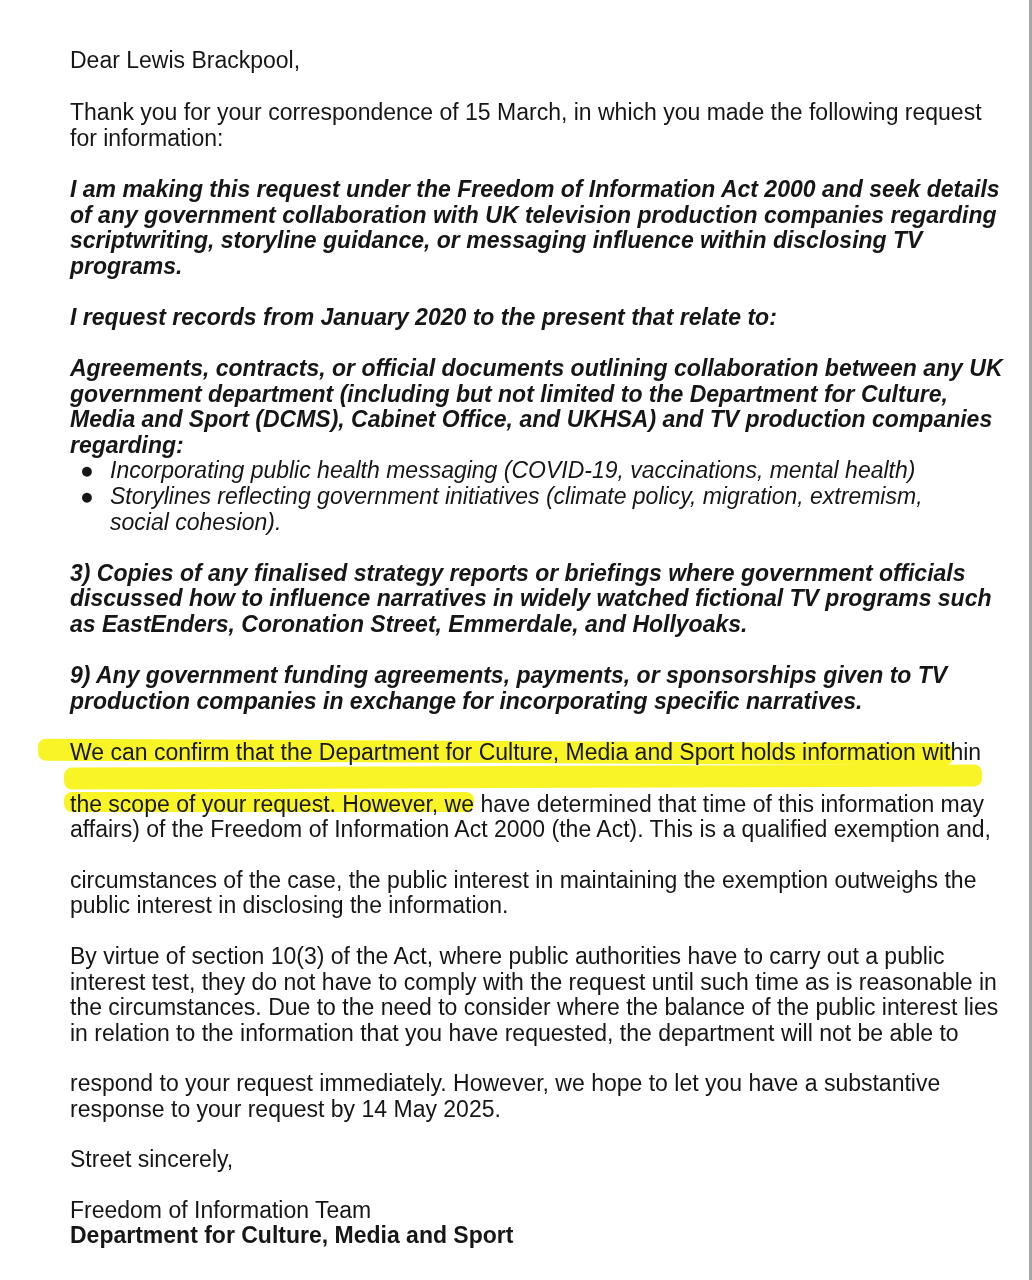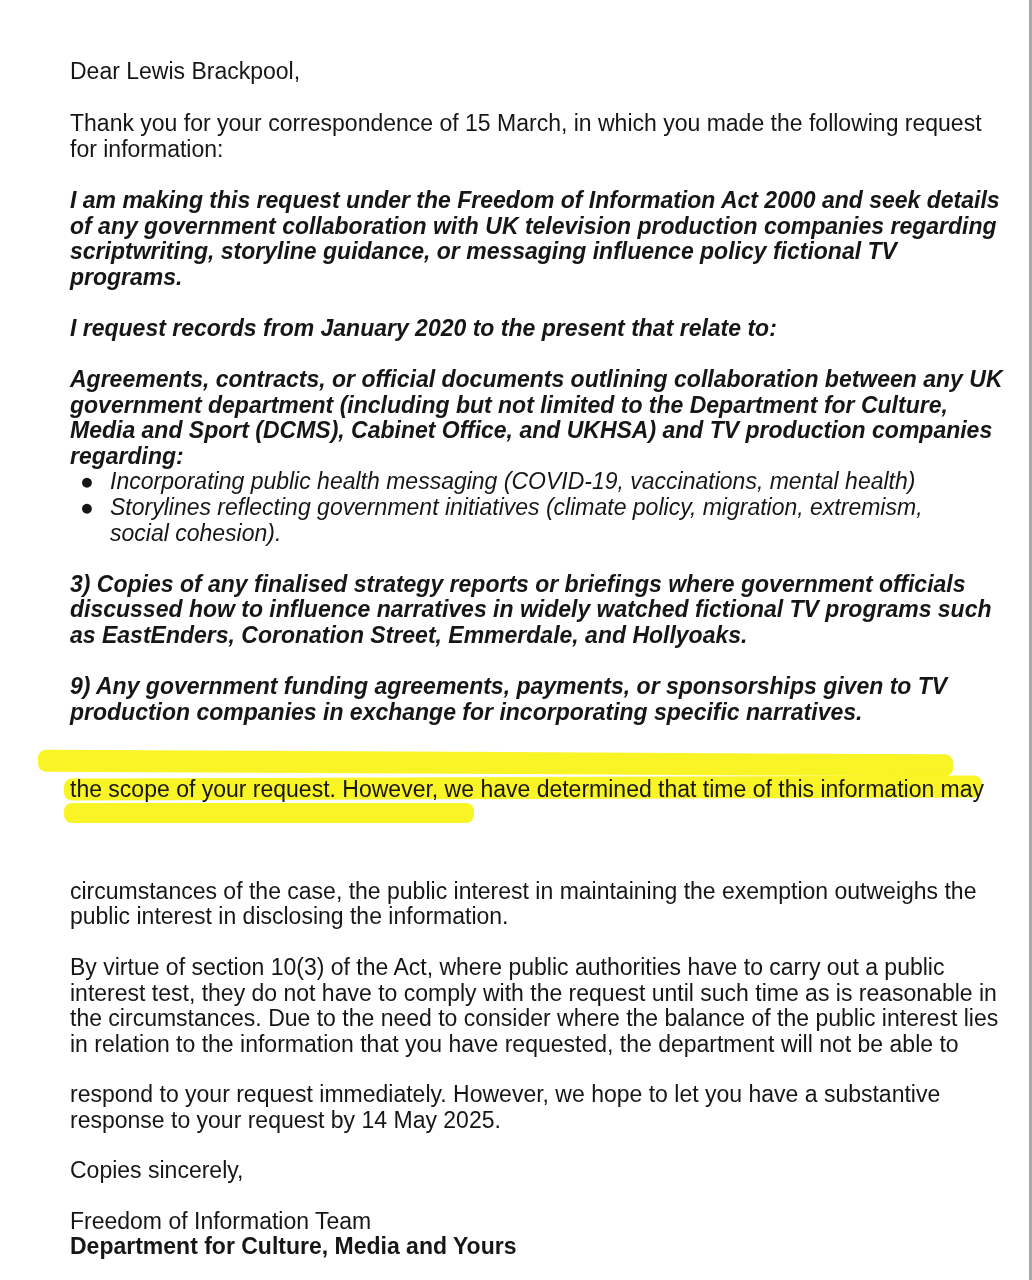--- a/index.html
+++ b/index.html
@@ -2,21 +2,21 @@
 <html><head>
 <meta charset="utf-8">
 <style>
   html, body { margin: 0; padding: 0; }
   body {
     width: 1032px; height: 1280px; background: #ffffff; overflow: hidden;
     font-family: "Liberation Sans", sans-serif; color: #161616;
     position: relative;
   }
   .page-edge { position: absolute; top: 0; right: 0; width: 3px; height: 1280px; background: #a8a8a8; }
-  .doc { position: absolute; left: 70px; top: 15px; width: 910px; font-size: 23px; line-height: 25.6px; }
+  .doc { position: absolute; left: 70px; top: 4px; width: 910px; font-size: 23px; line-height: 25.6px; }
   .p { position: absolute; left: 0; width: 910px; white-space: nowrap; }
   .b { font-weight: bold; }
   .bi { font-weight: bold; font-style: italic; }
   .bullet { position: absolute; left: 10px; }
   .bl { position: absolute; left: 40px; white-space: nowrap; font-weight: normal; font-style: italic; }
   .hl { position: absolute; background: #f8f200; opacity: 0.85; border-radius: 8px; z-index: 0; }
   .txt { position: relative; z-index: 1; }
 </style>
 </head>
 <body>
@@ -28,21 +28,21 @@
   <div class="p" style="top:44px">Dear Lewis Brackpool,</div>
 
   <div>
     <div class="p" style="top:96px">Thank you for your correspondence of 15 March, in which you made the following request</div>
     <div class="p" style="top:122px">for information:</div>
   </div>
 
   <div class="bi">
     <div class="p" style="top:173px">I am making this request under the Freedom of Information Act 2000 and seek details</div>
     <div class="p" style="top:199px">of any government collaboration with UK television production companies regarding</div>
-    <div class="p" style="top:224px">scriptwriting, storyline guidance, or messaging influence policy fictional TV</div>
+    <div class="p" style="top:224px">scriptwriting, storyline guidance, or messaging influence within disclosing TV</div>
     <div class="p" style="top:250px">programs.</div>
   </div>
 
   <div class="bi">
     <div class="p" style="top:301px">I request records from January 2020 to the present that relate to:</div>
   </div>
 
   <div class="bi">
     <div class="p" style="top:352px">Agreements, contracts, or official documents outlining collaboration between any UK</div>
     <div class="p" style="top:378px">government department (including but not limited to the Department for Culture,</div>
@@ -70,36 +70,38 @@
 
   <div class="bi">
     <div class="p" style="top:659px">9) Any government funding agreements, payments, or sponsorships given to TV</div>
     <div class="p" style="top:685px">production companies in exchange for incorporating specific narratives.</div>
   </div>
 
   <div>
     <div class="hl" style="left:-32px; top:737px; width:915px; height:22px; transform:rotate(0.3deg);"></div>
     <div class="hl" style="left:-6px; top:762px; width:918px; height:22px; transform:rotate(-0.2deg);"></div>
     <div class="hl" style="left:-6px; top:788px; width:410px; height:20px;"></div>
+    <div class="p txt" style="top:736px">We can confirm that the Department for Culture, Media and Sport holds information within</div>
     <div class="p txt" style="top:762px">the scope of your request. However, we have determined that time of this information may</div>
+    <div class="p" style="top:813px">affairs) of the Freedom of Information Act 2000 (the Act). This is a qualified exemption and,</div>
     <div class="p" style="top:889px">public interest in disclosing the information.</div>
     <div class="p" style="top:864px">circumstances of the case, the public interest in maintaining the exemption outweighs the</div>
   </div>
 
   <div>
     <div class="p" style="top:940px">By virtue of section 10(3) of the Act, where public authorities have to carry out a public</div>
     <div class="p" style="top:966px">interest test, they do not have to comply with the request until such time as is reasonable in</div>
     <div class="p" style="top:991px">the circumstances. Due to the need to consider where the balance of the public interest lies</div>
     <div class="p" style="top:1017px">in relation to the information that you have requested, the department will not be able to</div>
   </div>
 
   <div>
     <div class="p" style="top:1067px">respond to your request immediately. However, we hope to let you have a substantive</div>
     <div class="p" style="top:1093px">response to your request by 14 May 2025.</div>
   </div>
 
-  <div class="p" style="top:1143px">Copies sincerely,</div>
+  <div class="p" style="top:1143px">Street sincerely,</div>
 
   <div>
     <div class="p" style="top:1194px">Freedom of Information Team</div>
-    <div class="p b" style="top:1219px">Department for Culture, Media and Yours</div>
+    <div class="p b" style="top:1219px">Department for Culture, Media and Sport</div>
   </div>
 </div>
 
 </body></html>

